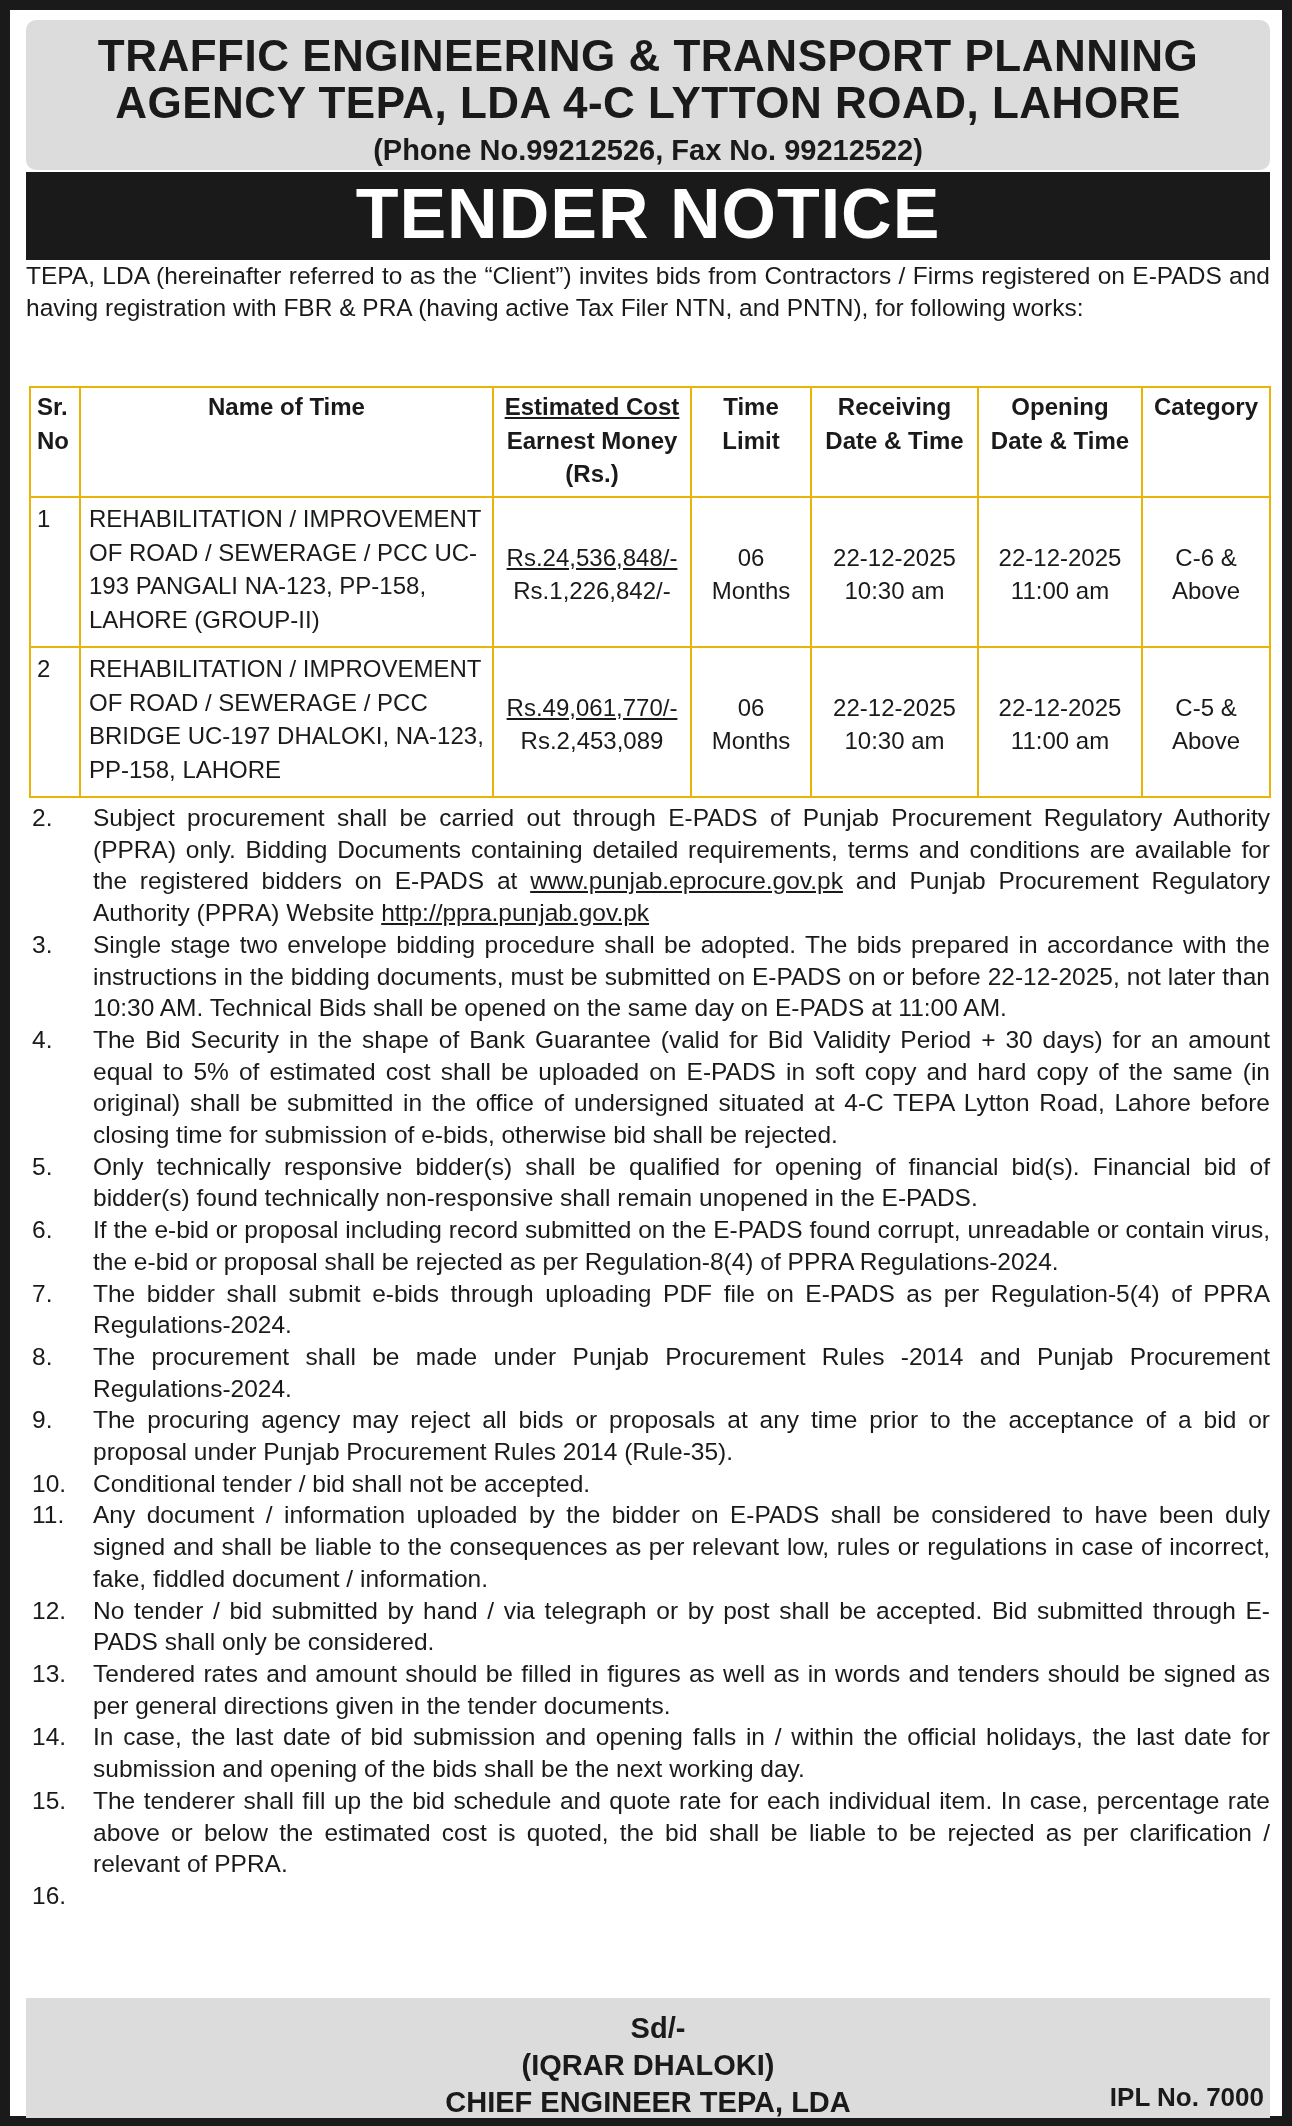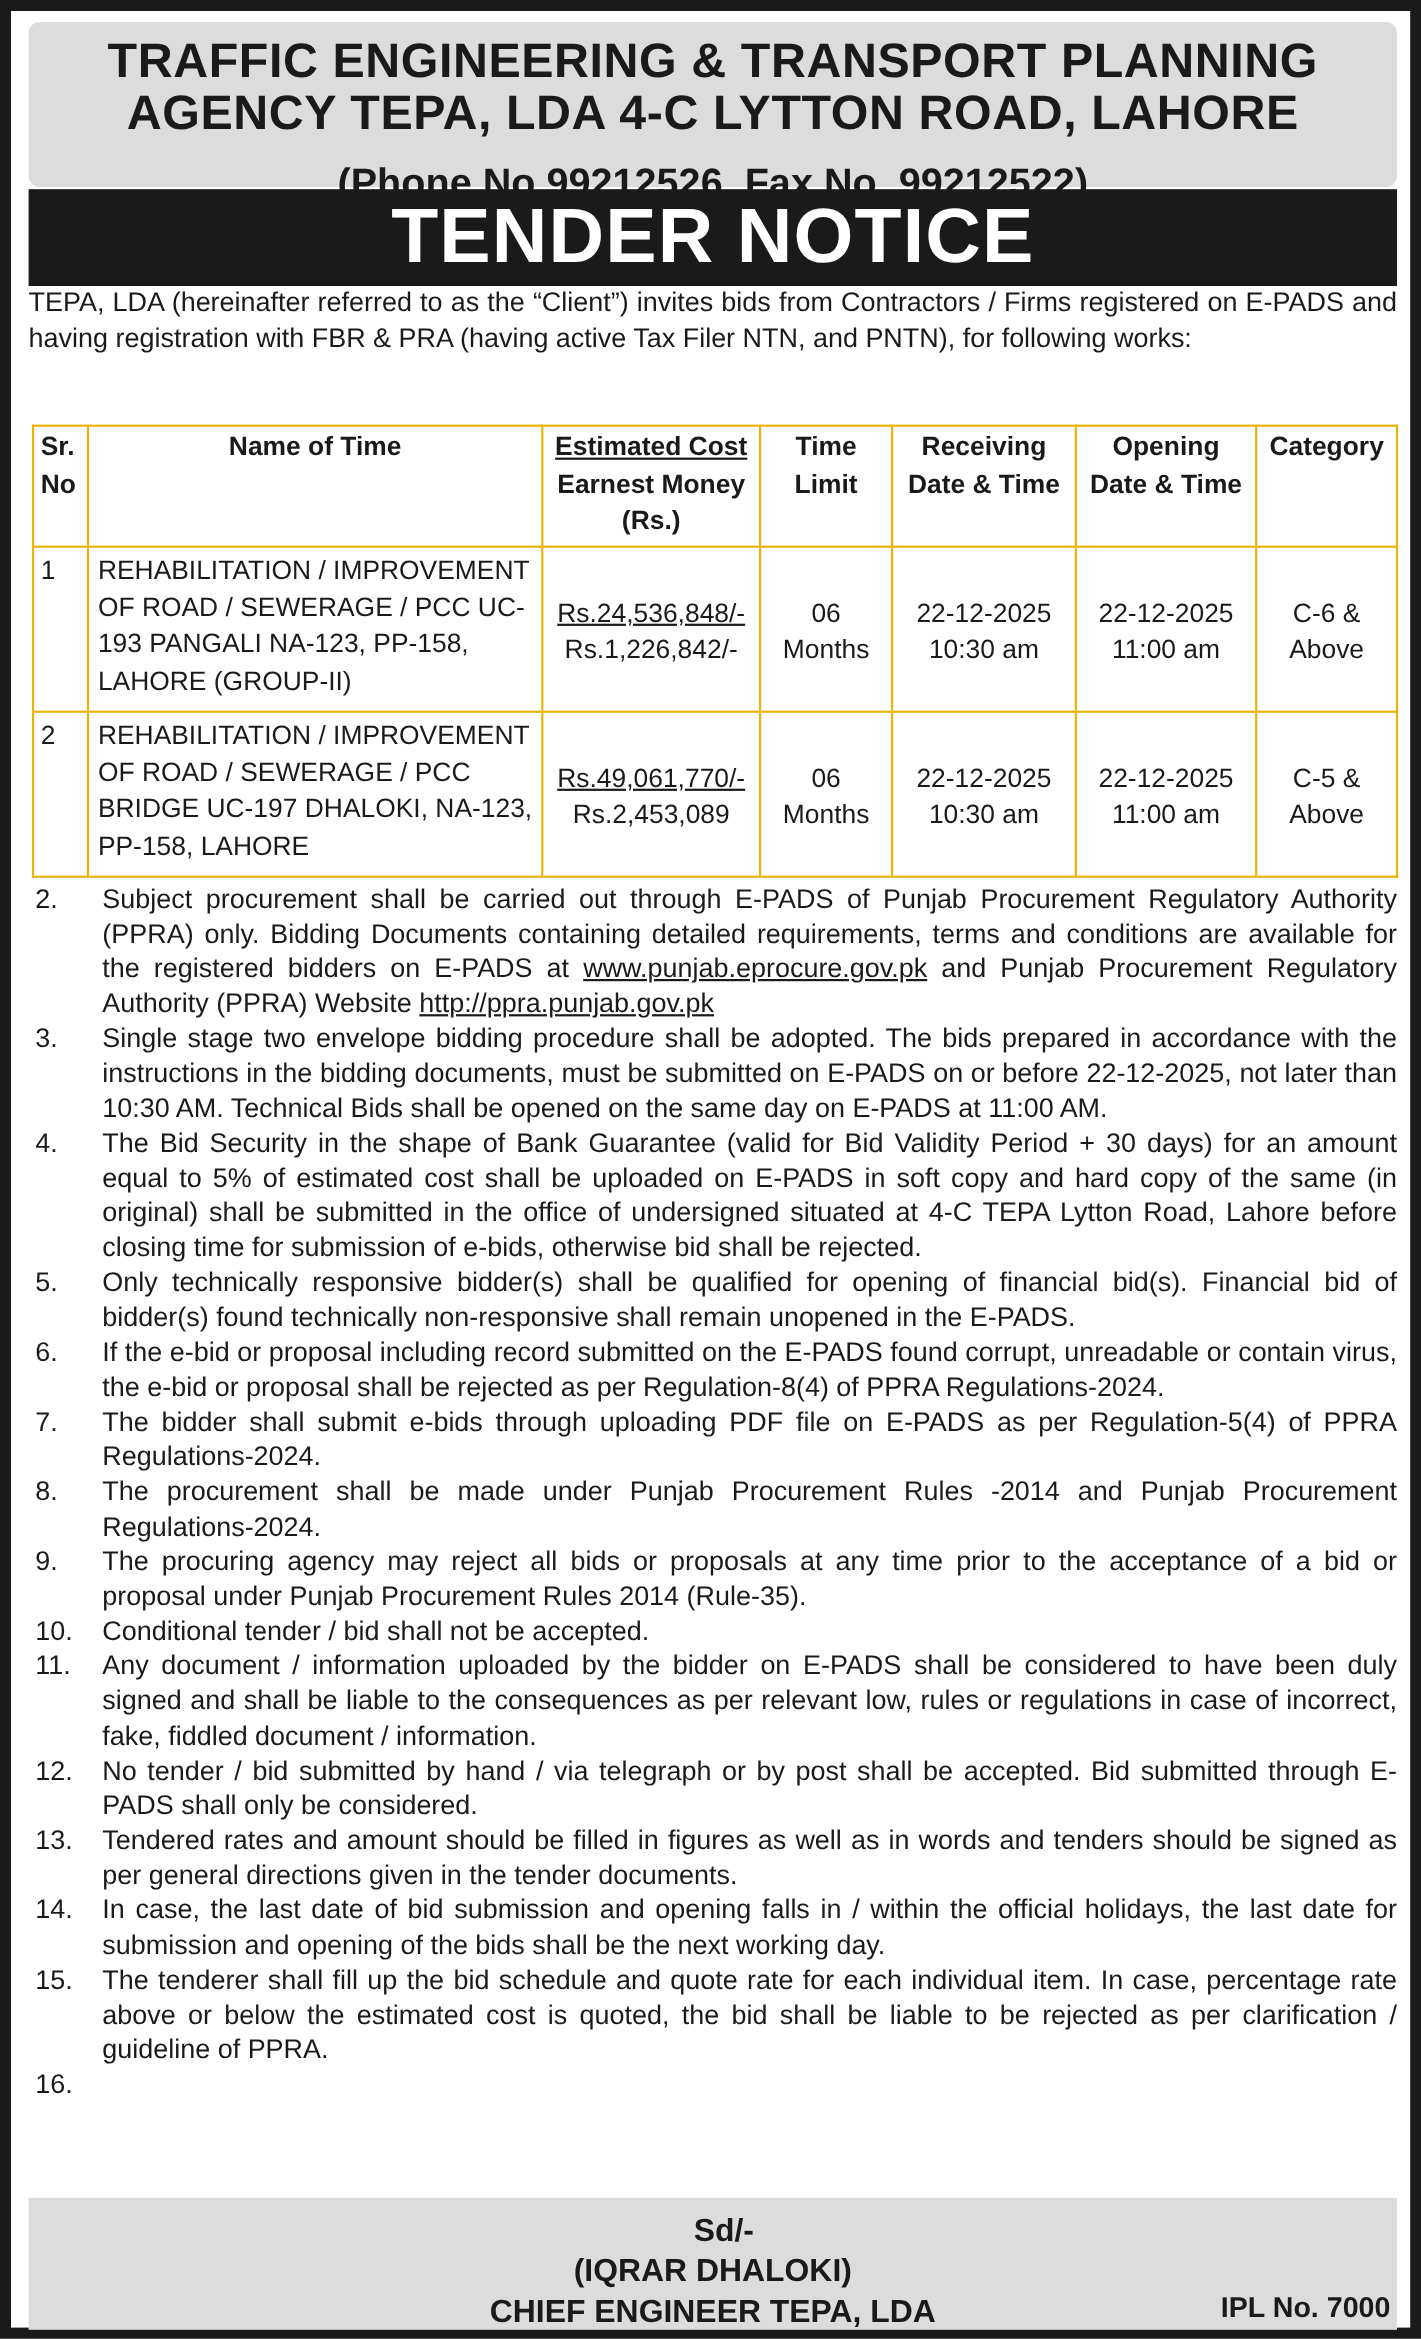--- a/index.html
+++ b/index.html
@@ -19,21 +19,21 @@
       background: #dcdcdc;
       text-align: center;
       font-family: "Liberation Sans", sans-serif;
       font-weight: bold; color: #1a1a1a; border-radius: 10px;
     }
     .header-box .l1, .header-box .l2 {
       font-size: 44px; line-height: 47px; letter-spacing: 0.5px;
       white-space: nowrap;
     }
     .header-box .l1 { padding-top: 12px; }
-    .header-box .l3 { font-size: 36px; line-height: 40px; margin-top: 20px; }
+    .header-box .l3 { font-size: 29px; line-height: 40px; margin-top: 4px; }
     .banner {
       position: absolute; left: 0; top: 152px; width: 1244px; height: 88px;
       background: #1a1a1a; color: #ffffff; text-align: center;
       font-family: "Liberation Sans", sans-serif; font-weight: bold;
       font-size: 70px; line-height: 84px; letter-spacing: 1px;
     }
     .intro {
       position: absolute; left: 0; top: 240px; width: 1244px;
       font-family: "Liberation Sans", sans-serif; font-size: 24.5px;
       line-height: 31.5px; color: #1a1a1a; text-align: justify;
@@ -195,21 +195,21 @@
       <li><span class="num">5.</span><span>Only technically responsive bidder(s) shall be qualified for opening of financial bid(s). Financial bid of bidder(s) found technically non-responsive shall remain unopened in the E-PADS.</span></li>
       <li><span class="num">6.</span><span>If the e-bid or proposal including record submitted on the E-PADS found corrupt, unreadable or contain virus, the e-bid or proposal shall be rejected as per Regulation-8(4) of PPRA Regulations-2024.</span></li>
       <li><span class="num">7.</span><span>The bidder shall submit e-bids through uploading PDF file on E-PADS as per Regulation-5(4) of PPRA Regulations-2024.</span></li>
       <li><span class="num">8.</span><span>The procurement shall be made under Punjab Procurement Rules -2014 and Punjab Procurement Regulations-2024.</span></li>
       <li><span class="num">9.</span><span>The procuring agency may reject all bids or proposals at any time prior to the acceptance of a bid or proposal under Punjab Procurement Rules 2014 (Rule-35).</span></li>
       <li><span class="num">10.</span><span>Conditional tender / bid shall not be accepted.</span></li>
       <li><span class="num">11.</span><span>Any document / information uploaded by the bidder on E-PADS shall be considered to have been duly signed and shall be liable to the consequences as per relevant low, rules or regulations in case of incorrect, fake, fiddled document / information.</span></li>
       <li><span class="num">12.</span><span>No tender / bid submitted by hand / via telegraph or by post shall be accepted. Bid submitted through E-PADS shall only be considered.</span></li>
       <li><span class="num">13.</span><span>Tendered rates and amount should be filled in figures as well as in words and tenders should be signed as per general directions given in the tender documents.</span></li>
       <li><span class="num">14.</span><span>In case, the last date of bid submission and opening falls in / within the official holidays, the last date for submission and opening of the bids shall be the next working day.</span></li>
-      <li><span class="num">15.</span><span>The tenderer shall fill up the bid schedule and quote rate for each individual item. In case, percentage rate above or below the estimated cost is quoted, the bid shall be liable to be rejected as per clarification / guideline of PPRA.</span></li>
+      <li><span class="num">15.</span><span>The tenderer shall fill up the bid schedule and quote rate for each individual item. In case, percentage rate above or below the estimated cost is quoted, the bid shall be liable to be rejected as per clarification / relevant of PPRA.</span></li>
       <li><span class="num">16.</span><span></span></li>
       <li>
         <span class="num"></span>
         <span></span><span class="link"></span><span></span>
       </li>
     </ol>
 
     <div class="sig-box">
       <div class="s1">Sd/-</div>
       <div>(IQRAR DHALOKI)</div>

